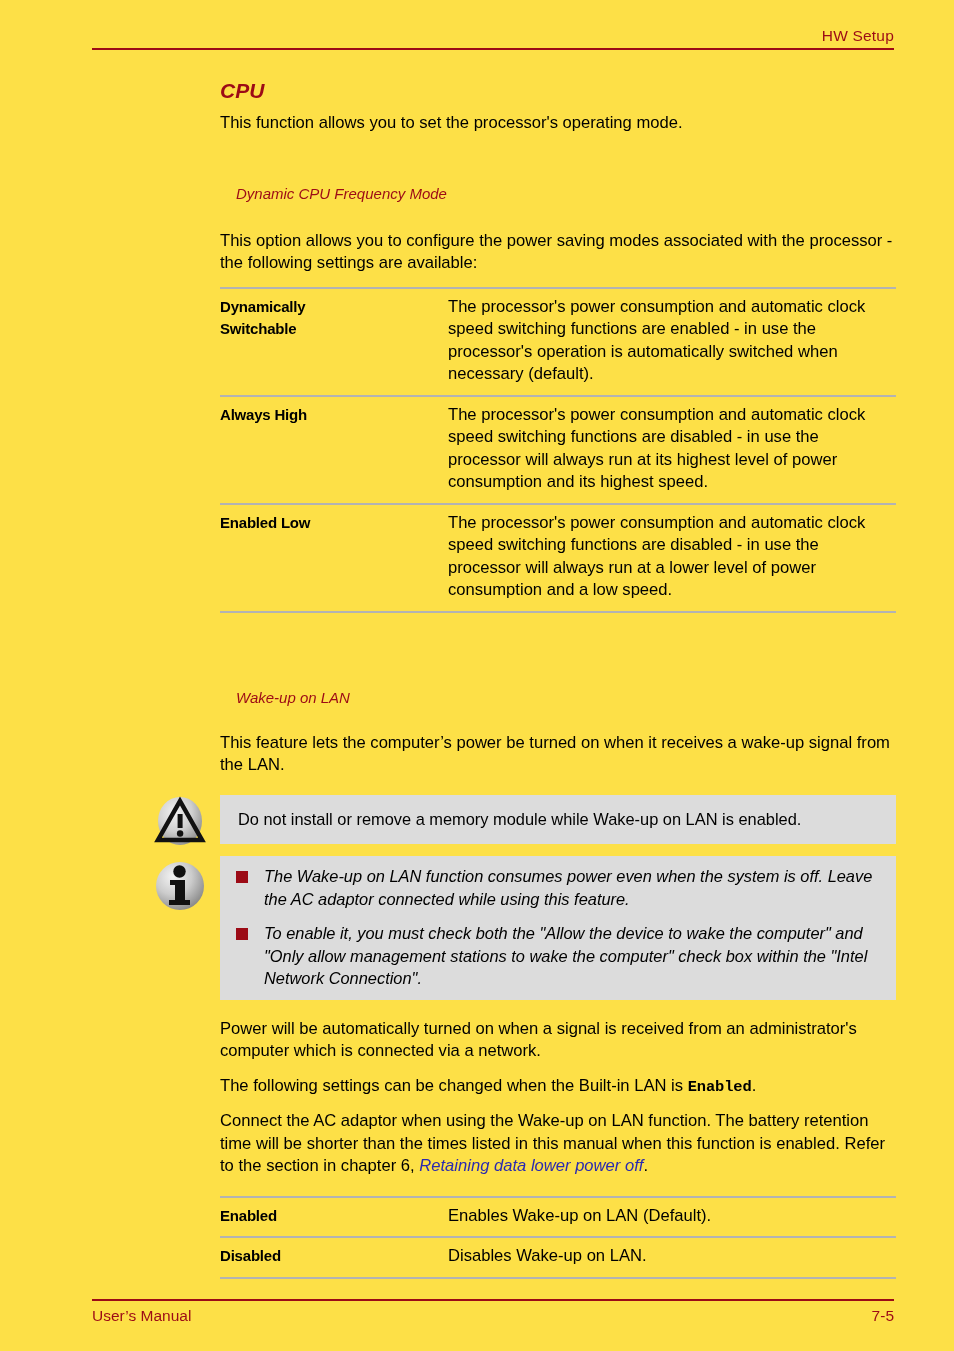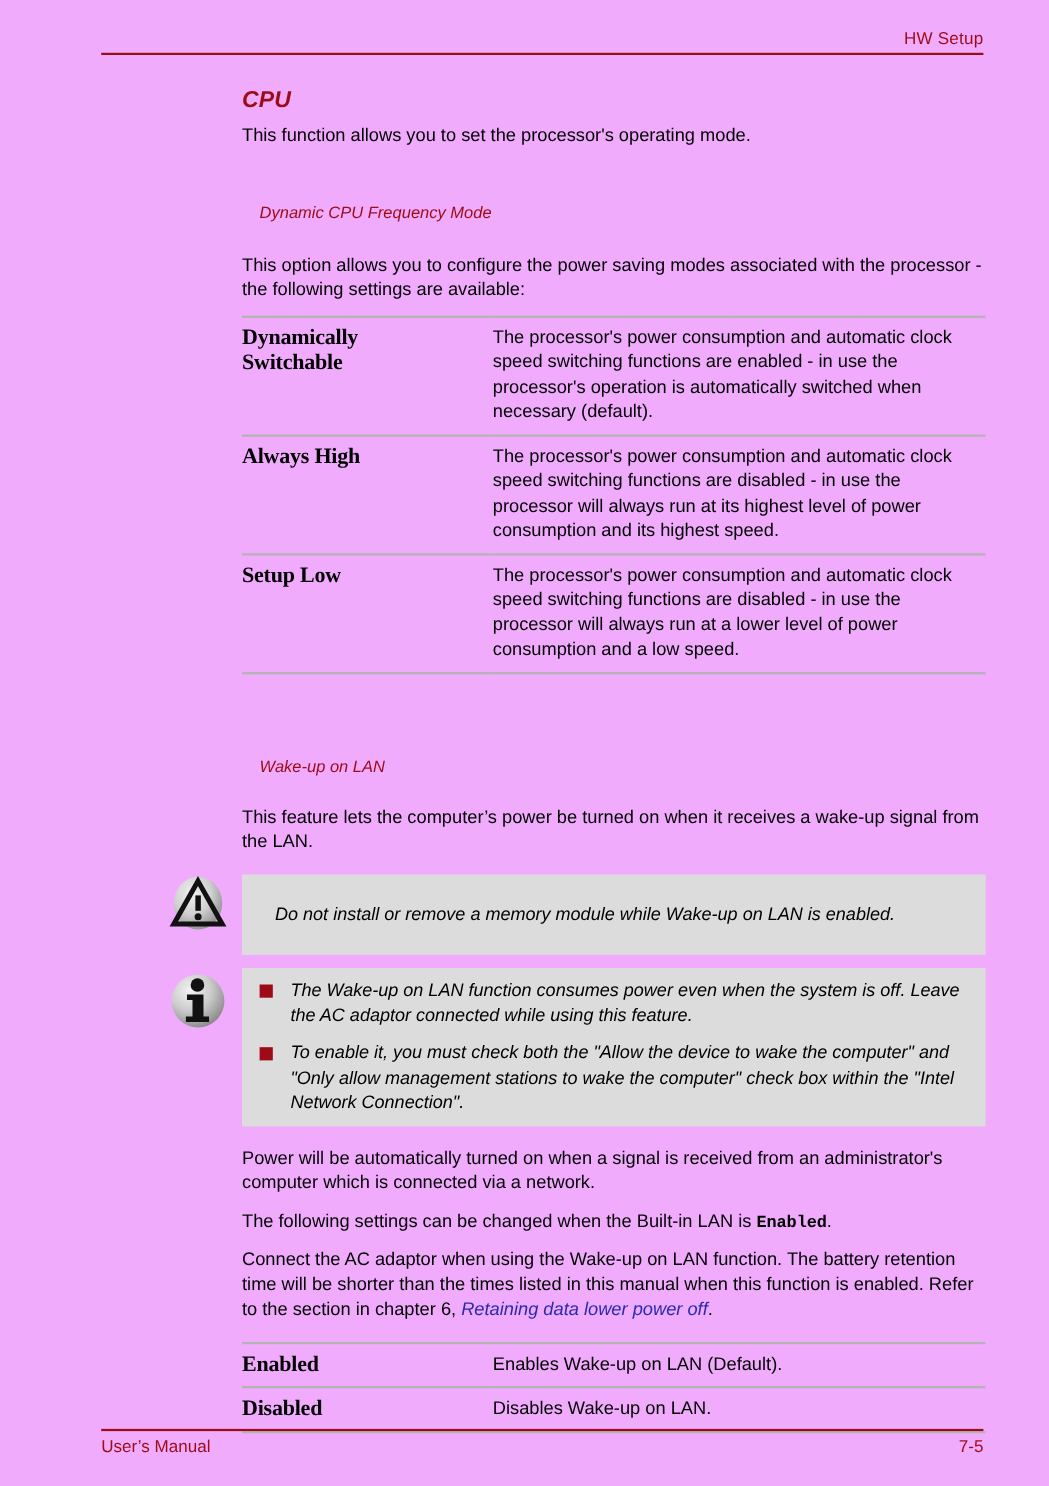--- a/index.html
+++ b/index.html
@@ -5,21 +5,21 @@
 <style>
   html, body {
     margin: 0;
     padding: 0;
     background: #ffffff;
   }
   .page {
     position: relative;
     width: 954px;
     height: 1351px;
-    background: #f0abfc;
+    background: #fde047;
     font-family: "Liberation Sans", sans-serif;
     color: #000000;
     overflow: hidden;
   }
 
   
   .header {
     position: absolute;
     left: 92px;
     top: 26px;
@@ -100,22 +100,22 @@
     padding: 7px 0 9px 0;
   }
   table.deftable tr:last-child td {
     border-bottom: 2px solid #b3b3b3;
   }
   td.term {
     width: 228px;
     padding-right: 10px;
   }
   td.term span {
-    font-family: Liberation Serif, serif;
-    font-size: 20px;
+    font-family: Liberation Sans, sans-serif;
+    font-size: 15px;
     font-weight: bold;
     line-height: 22.5px;
     letter-spacing: -0.2px;
     display: block;
   }
   td.desc {
     font-size: 16.6px;
     line-height: 22.5px;
   }
 
@@ -125,24 +125,23 @@
     width: 676px;
   }
   .callout-box {
     background: #dcdcdc;
     padding: 9px 14px 10px 14px;
     box-sizing: border-box;
     width: 676px;
   }
   .callout-text {
     font-size: 16.4px;
-    font-style: italic;
     line-height: 22.5px;
     color: #000;
-    margin: 16px;
+    margin: 4px;
   }
   .callout-icon {
     position: absolute;
     left: -68px;
     top: 0px;
     width: 56px;
     height: 52px;
   }
   .callout-icon.info {
     top: 2px;
@@ -230,21 +229,21 @@
           <td class="desc">The processor's power consumption and automatic clock speed switching functions are enabled - in use the processor's operation is automatically switched when necessary (default).</td>
         </tr>
         <tr>
           <td class="term">
             <span>Always High</span>
           </td>
           <td class="desc">The processor's power consumption and automatic clock speed switching functions are disabled - in use the processor will always run at its highest level of power consumption and its highest speed.</td>
         </tr>
         <tr>
           <td class="term">
-            <span>Setup Low</span>
+            <span>Enabled Low</span>
           </td>
           <td class="desc">The processor's power consumption and automatic clock speed switching functions are disabled - in use the processor will always run at a lower level of power consumption and a low speed.</td>
         </tr>
       </tbody>
     </table>
 
     <div class="sp-26"></div>
 
 
     <div class="sp-30"></div>

